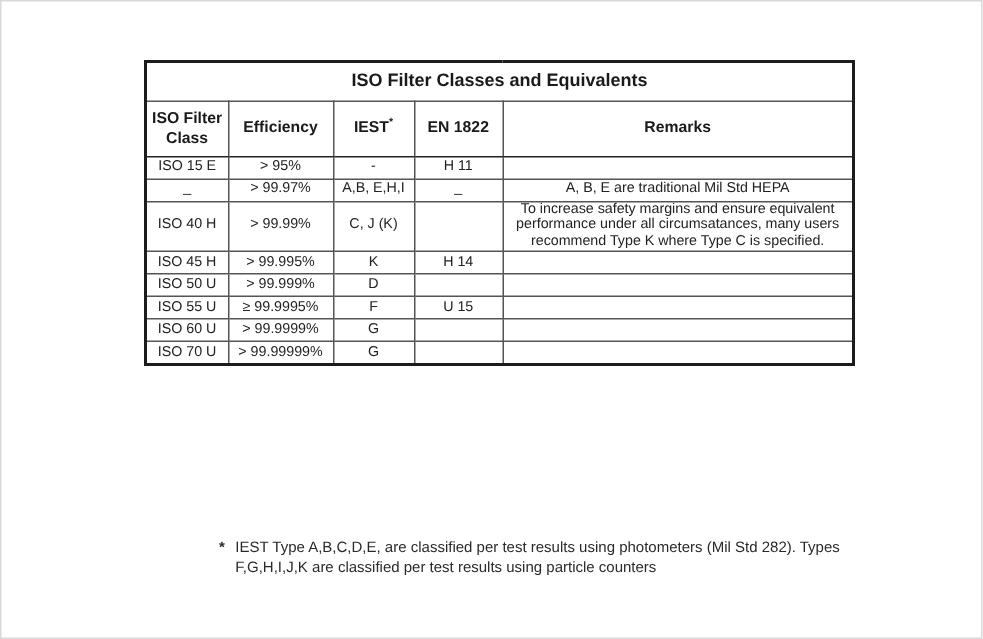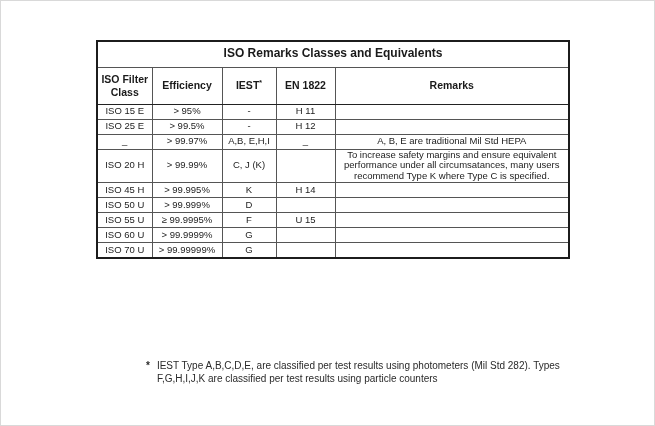--- a/index.html
+++ b/index.html
@@ -70,54 +70,47 @@
 <table class="iso-table">
   <colgroup>
     <col style="width:55px">
     <col style="width:70px">
     <col style="width:54px">
     <col style="width:59px">
     <col style="width:234px">
   </colgroup>
   <thead>
     <tr>
-      <th colspan="5" class="title-cell">ISO Remarks Classes and Equivalents</th>
+      <th colspan="5" class="title-cell">ISO Filter Classes and Equivalents</th>
     </tr>
     <tr class="header-row">
       <th>ISO Filter Class</th>
       <th>Efficiency</th>
       <th><span>IEST</span><sup class="iest-sup">*</sup></th>
       <th>EN 1822</th>
       <th>Remarks</th>
     </tr>
   </thead>
   <tbody>
       <tr>
         <td>ISO 15 E</td>
         <td>&gt; 95%</td>
         <td>-</td>
         <td>H 11</td>
         <td class="remarks-cell"></td>
       </tr>
       <tr>
-        <td>ISO 25 E</td>
-        <td>&gt; 99.5%</td>
-        <td>-</td>
-        <td>H 12</td>
-        <td class="remarks-cell"></td>
-      </tr>
-      <tr>
         <td>_</td>
         <td>&gt; 99.97%</td>
         <td>A,B, E,H,I</td>
         <td>_</td>
         <td class="remarks-cell">A, B, E are traditional Mil Std HEPA</td>
       </tr>
       <tr>
-        <td>ISO 20 H</td>
+        <td>ISO 40 H</td>
         <td>&gt; 99.99%</td>
         <td>C, J (K)</td>
         <td></td>
         <td class="remarks-cell">To increase safety margins and ensure equivalent performance under all circumsatances, many users recommend Type K where Type C is specified.</td>
       </tr>
       <tr>
         <td>ISO 45 H</td>
         <td>&gt; 99.995%</td>
         <td>K</td>
         <td>H 14</td>

